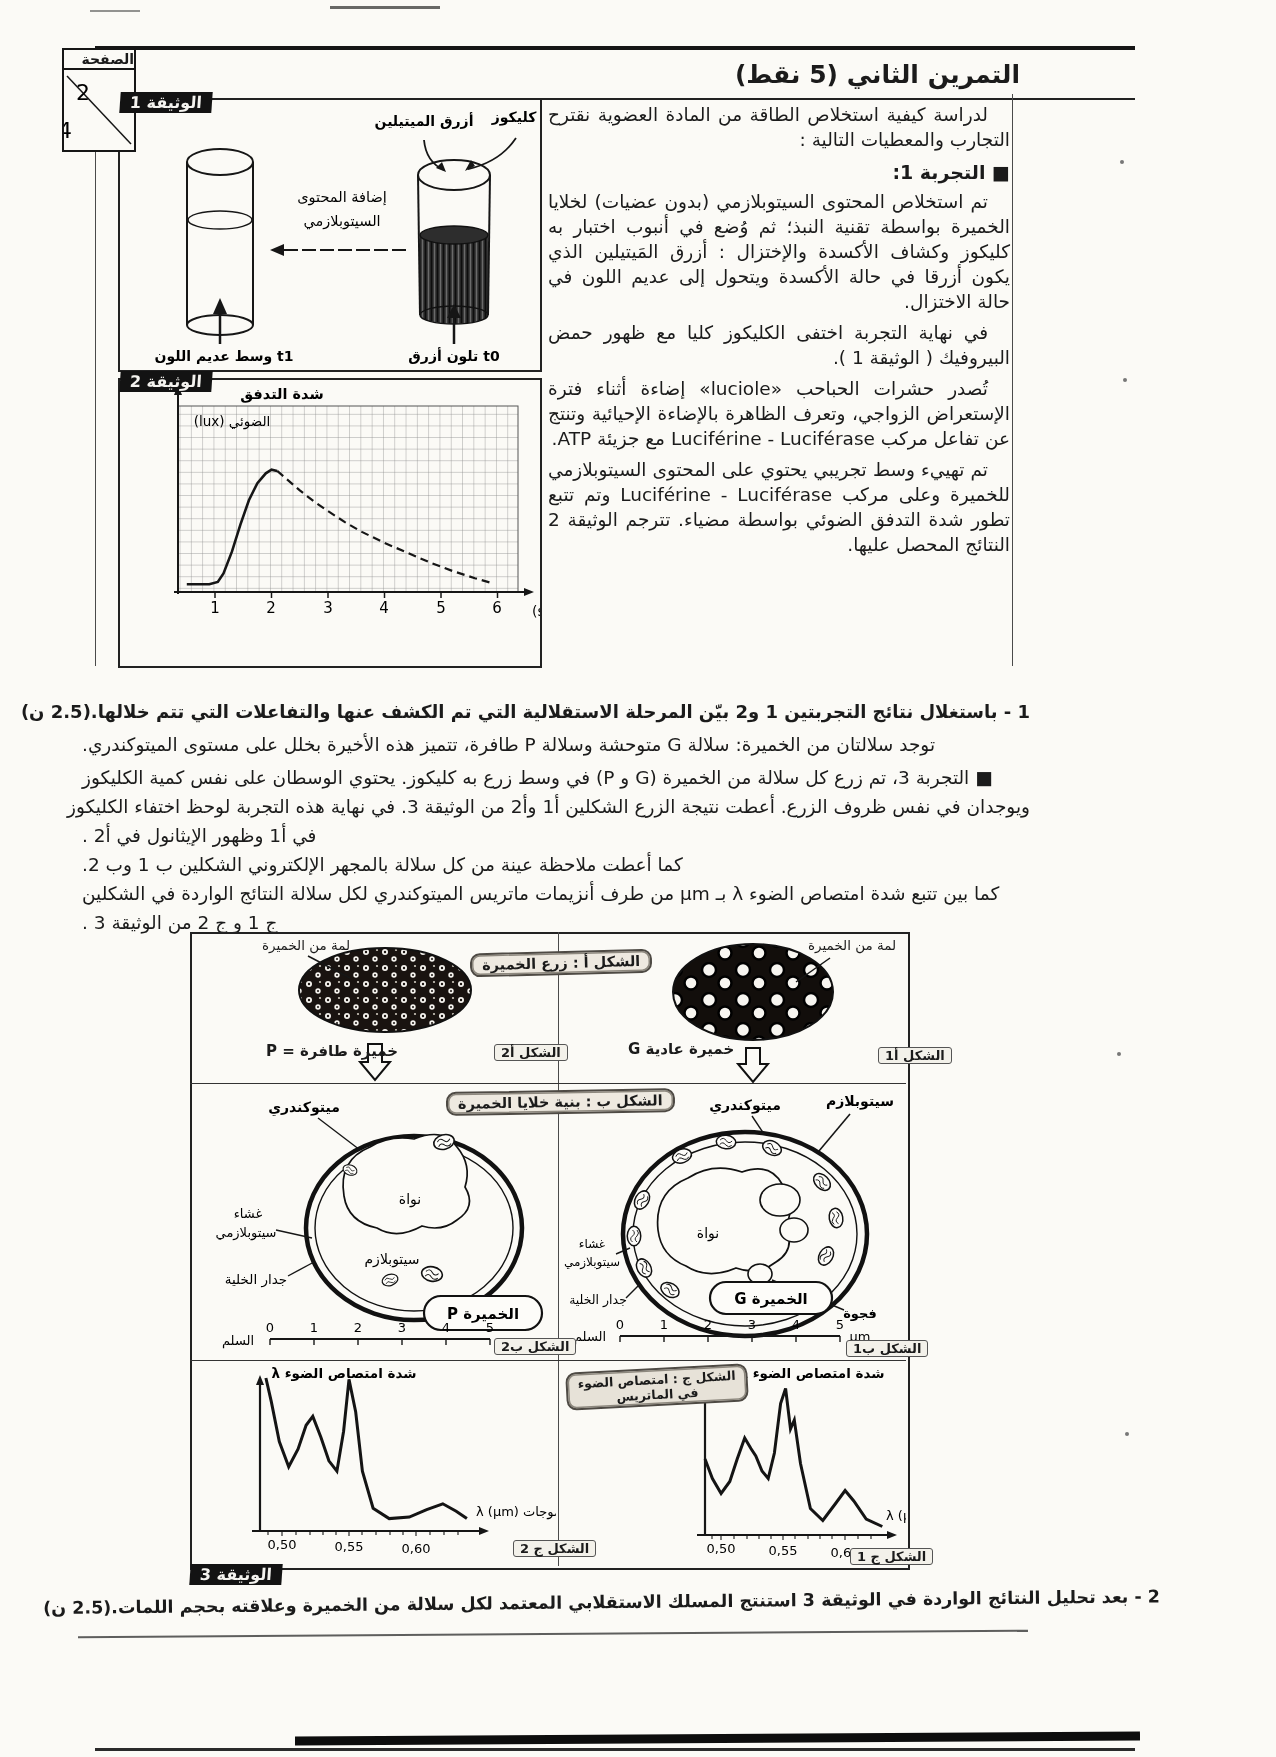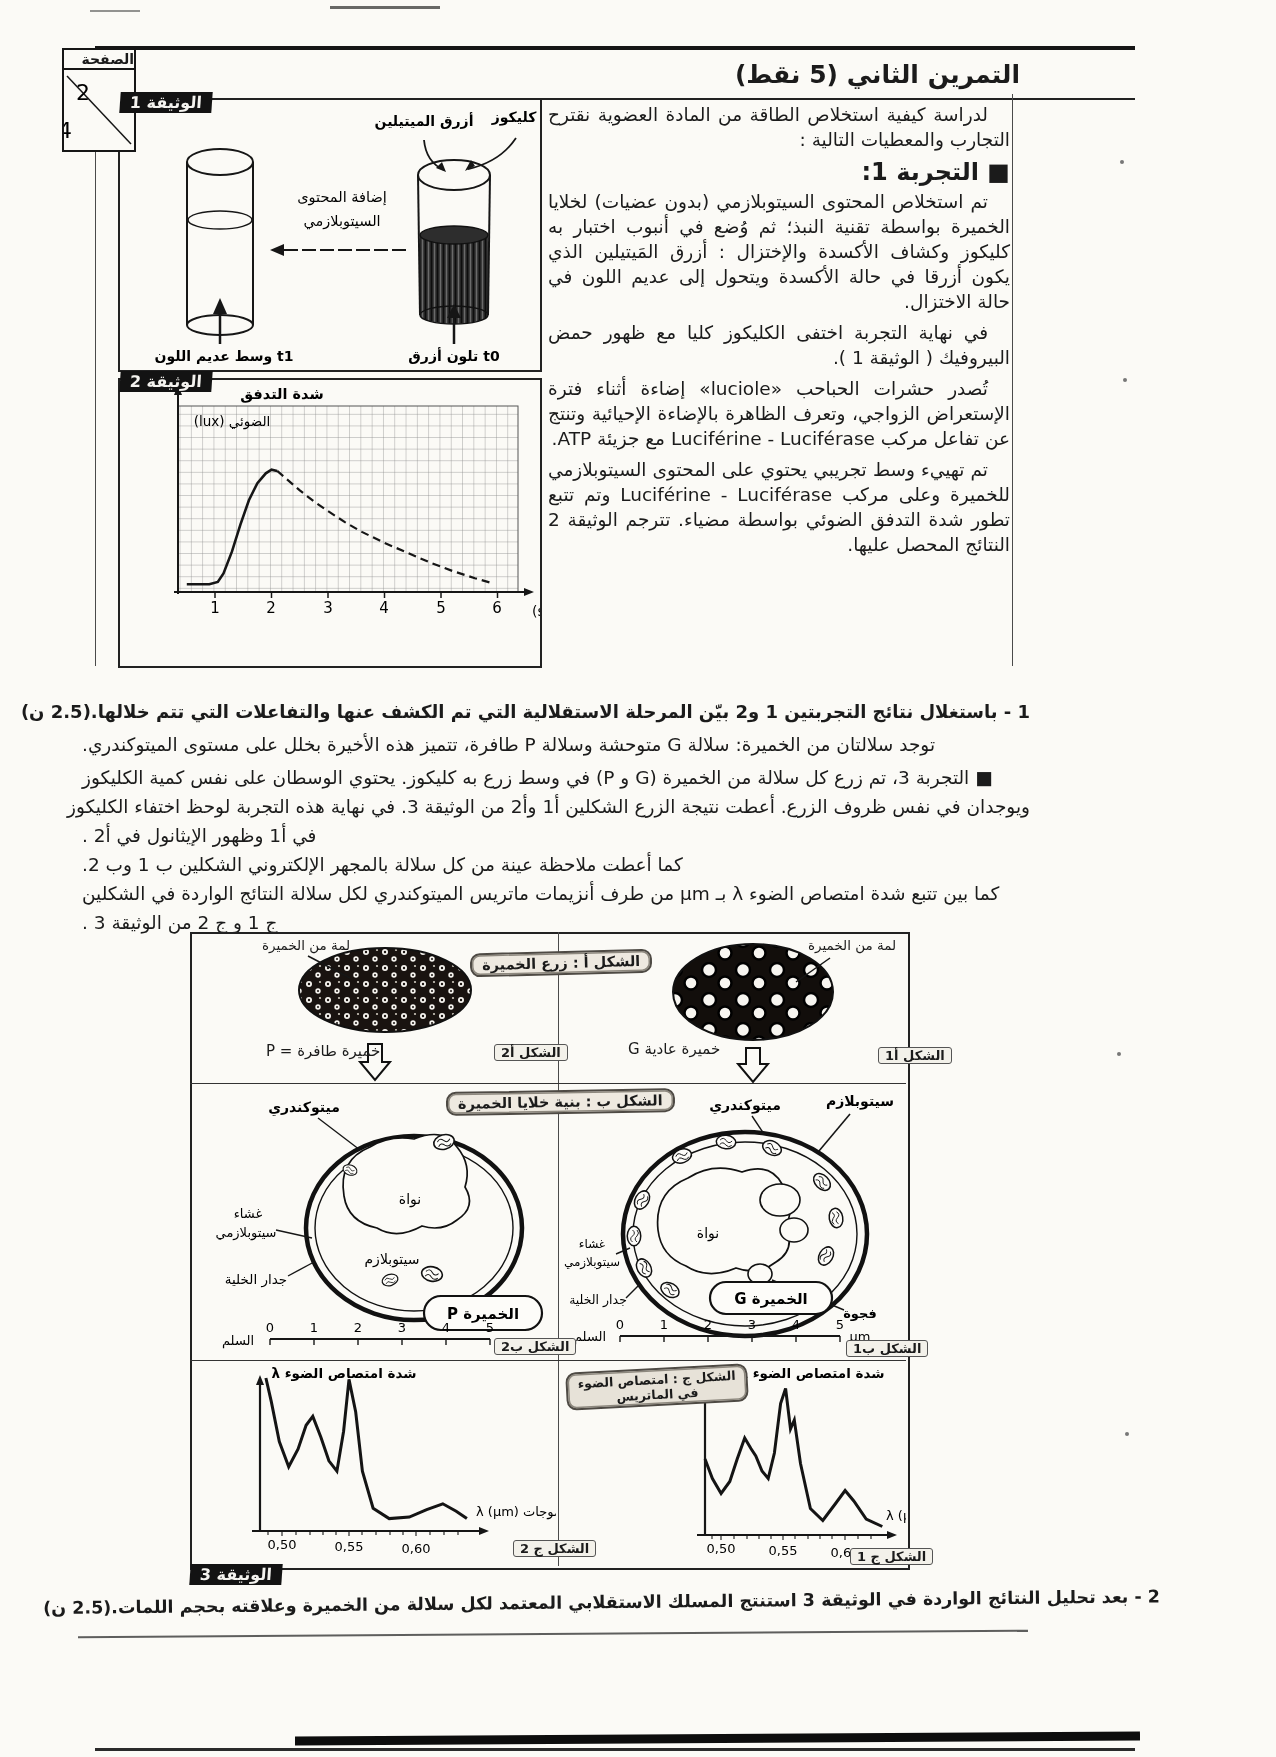--- a/index.html
+++ b/index.html
@@ -14,32 +14,32 @@
   .pagebox-label{border:2px solid #161616;text-align:right;font-size:14px;font-weight:bold;padding:1px 0;}
   .pagebox-frac{border:2px solid #161616;border-top:none;height:80px;position:relative;}
   .vrule{width:0;border-left:1.5px solid #4a4a4a;}
   
   .docbox{border:2px solid #222;background:#fbfaf6;}
   .doctag{background:#131313;color:#f4f3ef;font-weight:bold;font-size:16px;padding:1px 10px;
           display:inline-block;transform:skewX(-4deg);z-index:6;letter-spacing:.5px;}
   
   .rcol{left:548px;top:102px;width:462px;font-size:18.5px;line-height:25px;text-align:justify;}
   .rcol p{margin:0 0 6px 0;text-indent:22px;}
-  .rcol .exp-h{font-weight:bold;font-size:24px;text-indent:0;margin:8px 0 4px 0;}
+  .rcol .exp-h{font-weight:bold;font-size:19px;text-indent:0;margin:8px 0 4px 0;}
   
   .bodyblock{left:82px;top:697px;width:948px;font-size:18.5px;line-height:29px;}
   .bodyblock div{white-space:nowrap;text-align:left;}
   .bodyblock .bold{font-weight:bold;font-size:18px;}
   
   .stamp{border:2px solid #4e4a44;border-radius:10px;padding:2px 10px;font-weight:bold;font-size:14.5px;
          background:#eee9e0;box-shadow:inset 0 0 0 1.5px #8d887e;z-index:7;white-space:nowrap;}
   .fig-tag{border:1.5px solid #555;padding:0 6px;font-size:13px;background:#f3f1ea;border-radius:3px;
            font-weight:bold;z-index:7;white-space:nowrap;}
   .small-label{font-size:13.5px;z-index:7;white-space:nowrap;}
-  .cap{font-size:15px;font-weight:normal;z-index:7;white-space:nowrap;}
+  .cap{font-size:15px;font-weight:bold;z-index:7;white-space:nowrap;}
   .rule-h{height:0;border-top:1.5px solid #333;}
   .footer-q{left:80px;top:1592px;width:1080px;font-size:17.5px;font-weight:bold;white-space:nowrap;
             transform:rotate(-.6deg);}
   .smear{background:#2a2a2a;}
   .dot{width:4px;height:4px;border-radius:50%;background:#777;}
   svg text{font-family:"DejaVu Sans",sans-serif;}
   .dashed{stroke-dasharray:8 5;}
 </style>
 </head>
 <body>

